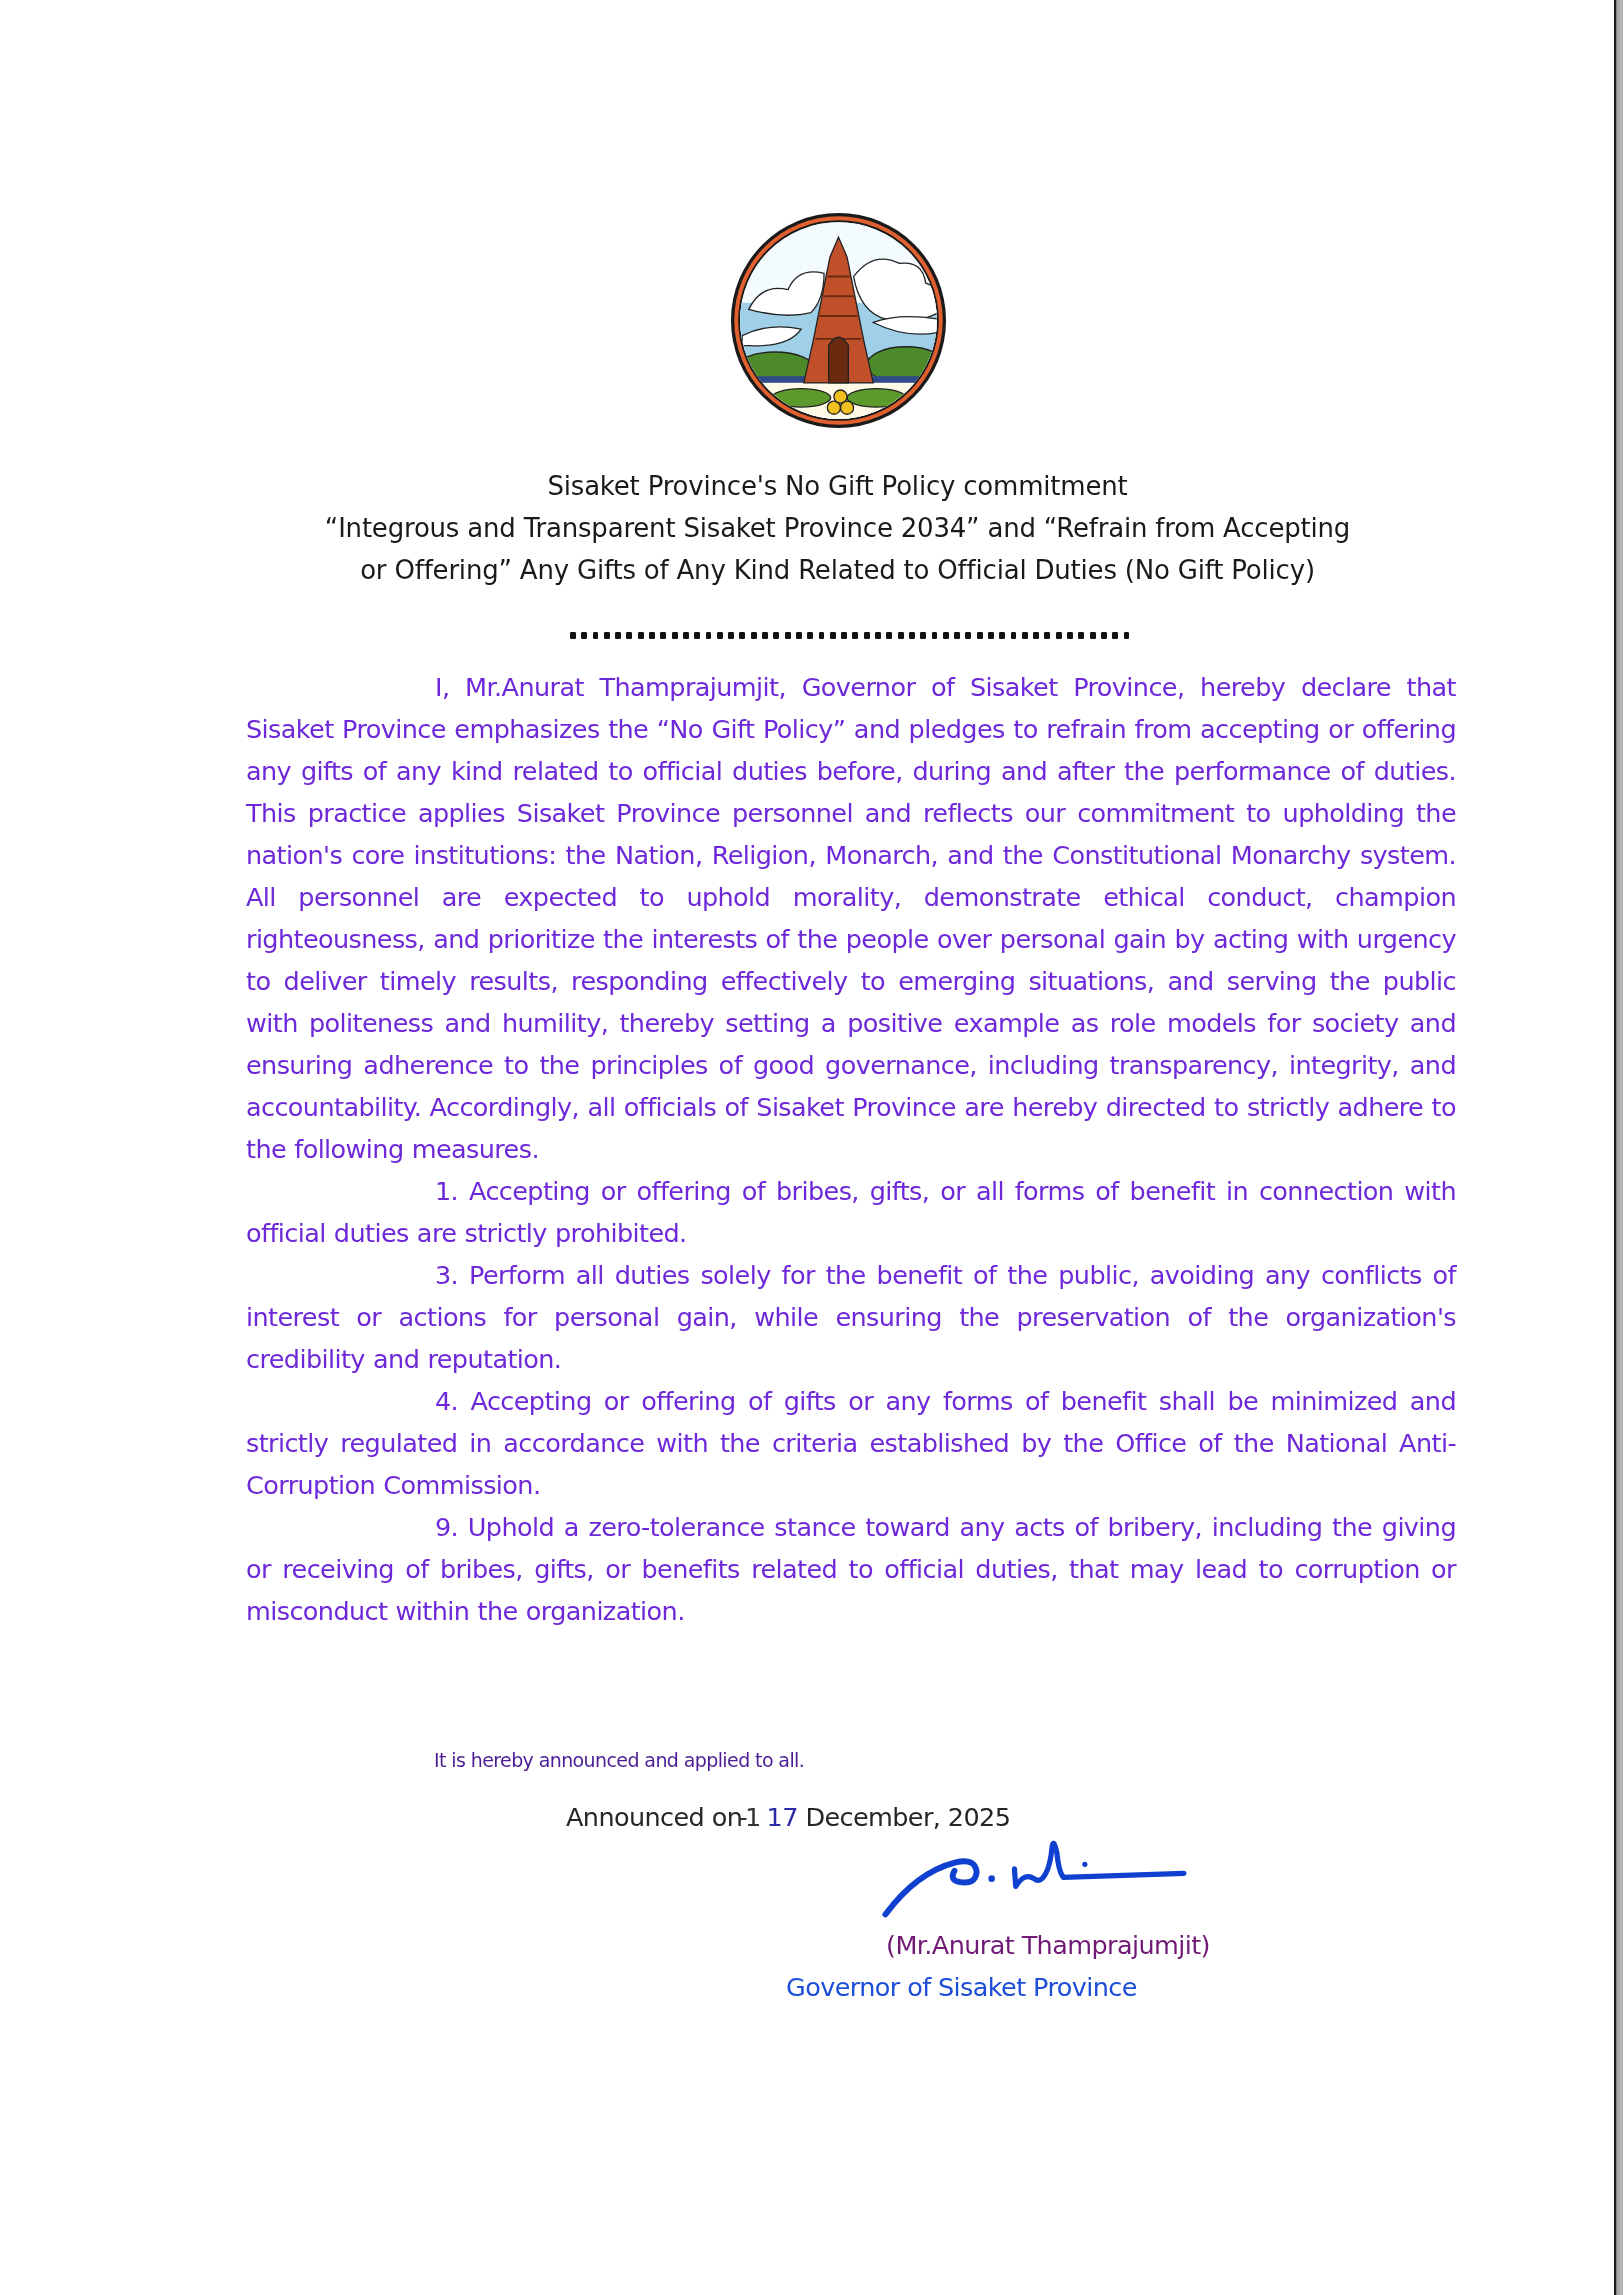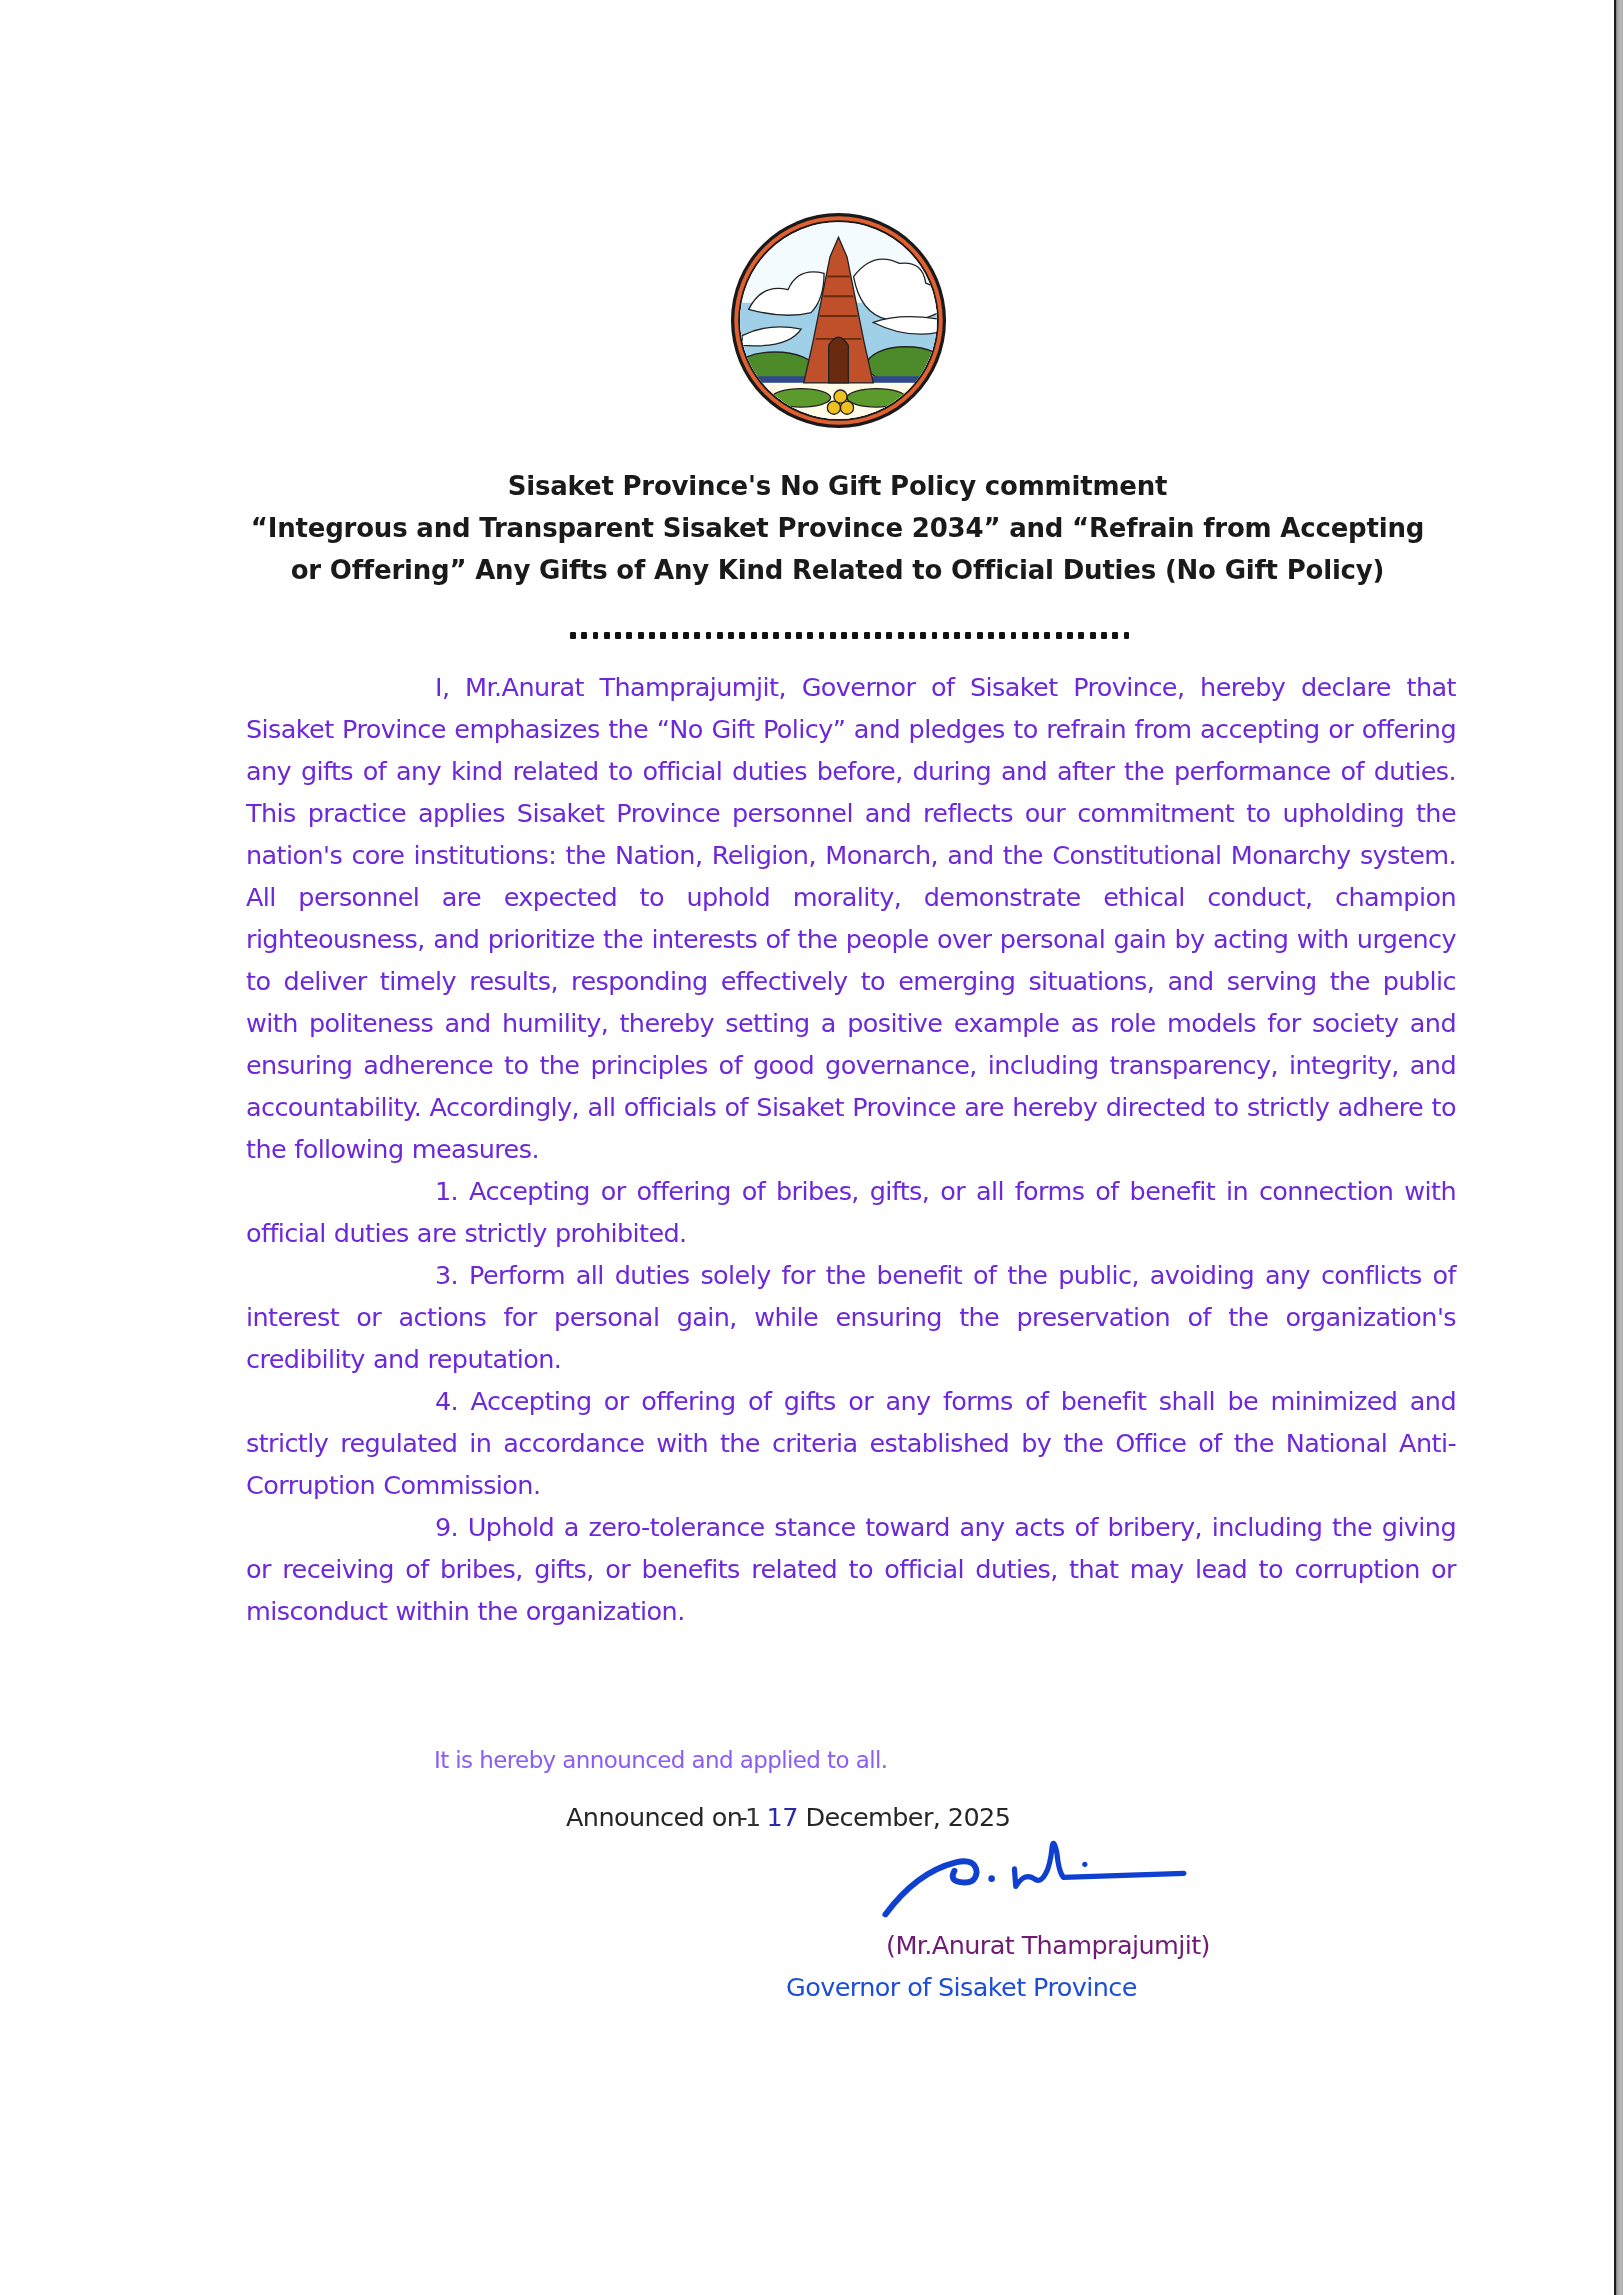--- a/index.html
+++ b/index.html
@@ -11,38 +11,38 @@
   }
   .scan-edge {
     position: absolute; top: 0; right: 0; width: 10.5px; height: 2295px;
     background: linear-gradient(to right, #1a1a1a 0, #1a1a1a 2px, #9a9a9a 2.6px, #b8b8b8 6.5px, #a5a5a5 10.5px);
   }
   .logo {
     position: absolute; left: 729px; top: 211px; width: 219px; height: 219px;
   }
   .title-block {
     position: absolute; left: 196px; top: 465px; width: 1283px;
-    text-align: center; font-weight: bold; font-size: 26px; line-height: 42px;
+    text-align: center; font-weight: normal; font-size: 26px; line-height: 42px;
     color: #1a1a1a; letter-spacing: -0.2px;
   }
   .title-line { display: block; white-space: nowrap; }
   .separator {
     position: absolute; left: 570px; top: 629px; width: 560px; height: 13px;
     display: flex; justify-content: space-between; align-items: center;
   }
   .separator span { width: 5.9px; height: 7.9px; background: #111; border-radius: 1.3px; display: block; }
   .body-text {
     position: absolute; left: 246px; top: 666px; width: 1210px;
     font-size: 25.5px; line-height: 42px; text-align: justify;
     color: #6d28d9; letter-spacing: -0.6px; word-spacing: 0.7px;
   }
   .body-text p { margin: 0; text-indent: 189px; text-align-last: left; }
   .closing {
-    position: absolute; left: 434px; top: 1739px; font-size: 23px; line-height: 42px;
-    color: #8b5cf6; letter-spacing: -0.6px; white-space: nowrap;
+    position: absolute; left: 434px; top: 1739px; font-size: 19px; line-height: 42px;
+    color: #4c1d95; letter-spacing: -0.6px; white-space: nowrap;
   }
   .announced {
     position: absolute; left: 566px; top: 1796px; font-size: 25.5px; line-height: 42px;
     color: #262626; letter-spacing: -0.6px; white-space: nowrap;
   }
   .announced .day { color: #2a2aa8; margin-left: 8px; }
   .announced .strike { color: #333; margin-left: -3.9px; letter-spacing: -2.6px; }
   .signature { position: absolute; left: 877px; top: 1833px; width: 314px; height: 88px; }
   .signer-name {
     position: absolute; left: 786px; top: 1924px; width: 524px; text-align: center;

